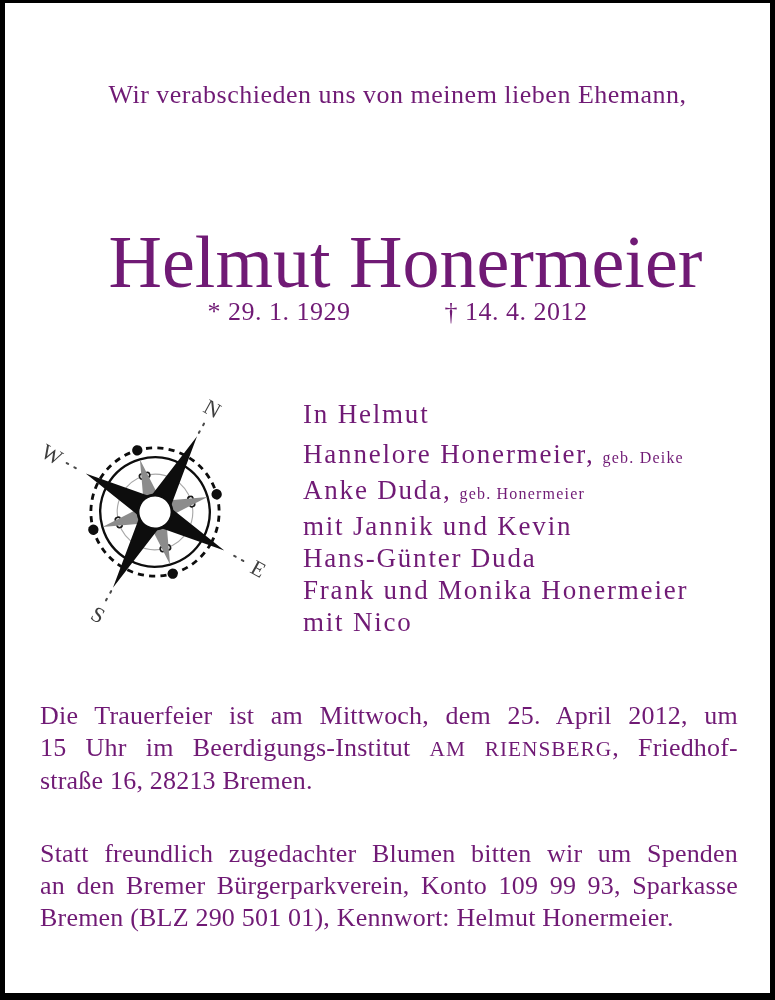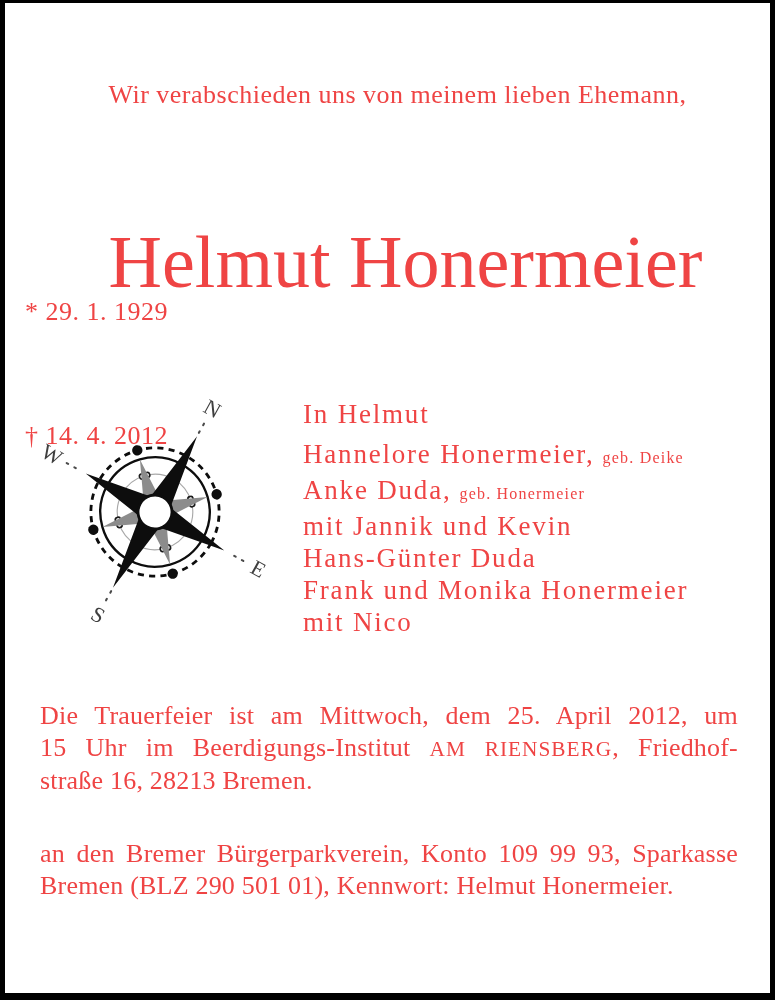--- a/index.html
+++ b/index.html
@@ -1,36 +1,36 @@
 <!DOCTYPE html>
 <html><head>
 <meta charset="utf-8">
 <style>
   html,body { margin:0; padding:0; background:#ffffff; }
   .sheet {
     position:relative; width:775px; height:1000px; box-sizing:border-box;
     background:#ffffff; border:solid #000;
     border-width:3px 5px 7px 5px;
     font-family:"Liberation Serif","DejaVu Serif",serif;
-    color:#ef4444; overflow:hidden;
+    color:#701a75; overflow:hidden;
   }
   .intro {
     position:absolute; top:77px; left:0; width:100%; box-sizing:border-box;
     padding-left:20px; text-align:center;
     font-size:26px; line-height:30px; letter-spacing:0.5px;
   }
   .name {
     position:absolute; top:213px; left:0; width:100%; box-sizing:border-box;
     padding-left:20px; text-align:center; margin:8px;
     font-size:74px; line-height:76px; font-weight:normal; letter-spacing:0;
   }
   .dates {
     position:absolute; top:294px; left:0; width:100%; box-sizing:border-box;
     padding-left:20px; display:flex; justify-content:center; gap:94px;
-    font-size:26px; line-height:30px; letter-spacing:0.5px;flex-direction:column;
+    font-size:26px; line-height:30px; letter-spacing:0.5px;
   }
   .compass { position:absolute; left:18px; top:377px; width:264px; height:264px; }
   .compass svg { display:block; width:264px; height:264px; }
   .compass text {
     font-family:"Liberation Serif","DejaVu Serif",serif;
     font-size:23px; fill:#3f3f3f;
   }
   .mourners { position:absolute; left:298px; top:396px; }
   .closing { font-size:27px; line-height:30px; letter-spacing:1.8px; margin-bottom:9px; }
   .mourner-line { font-size:27px; line-height:32px; letter-spacing:1.8px; white-space:nowrap; }
@@ -133,17 +133,18 @@
         <div class="mourner-line"><span class="mname">mit Nico</span></div>
       </div>
   </div>
 
   <div class="para p1" id="funeral-paragraph">
       <div class="jline"><span>Die Trauerfeier ist am Mittwoch, dem 25. April 2012, um</span></div>
       <div class="jline"><span>15 Uhr im Beerdigungs-Institut </span><span class="smallcaps">AM RIENSBERG</span><span>, Friedhof-</span></div>
       <div class="jline last"><span>straße 16, 28213 Bremen.</span></div>
     </div>
   <div class="para p2" id="donation-paragraph">
+      <div class="jline"><span>Statt freundlich zugedachter Blumen bitten wir um Spenden</span></div>
       <div class="jline"><span>an den Bremer Bürgerparkverein, Konto 109 99 93, Sparkasse</span></div>
       <div class="jline last"><span>Bremen (BLZ 290 501 01), Kennwort: Helmut Honermeier.</span></div>
     </div>
 
 </div>
 
 </body></html>

